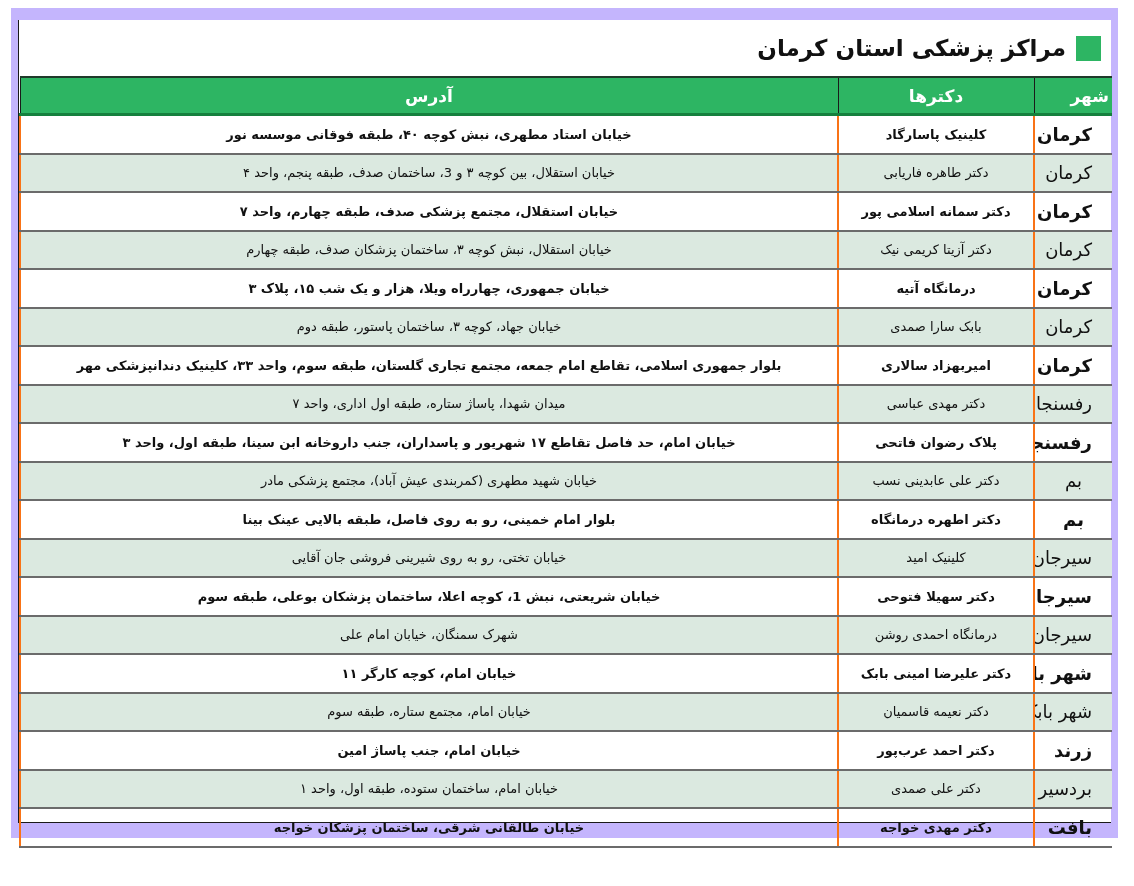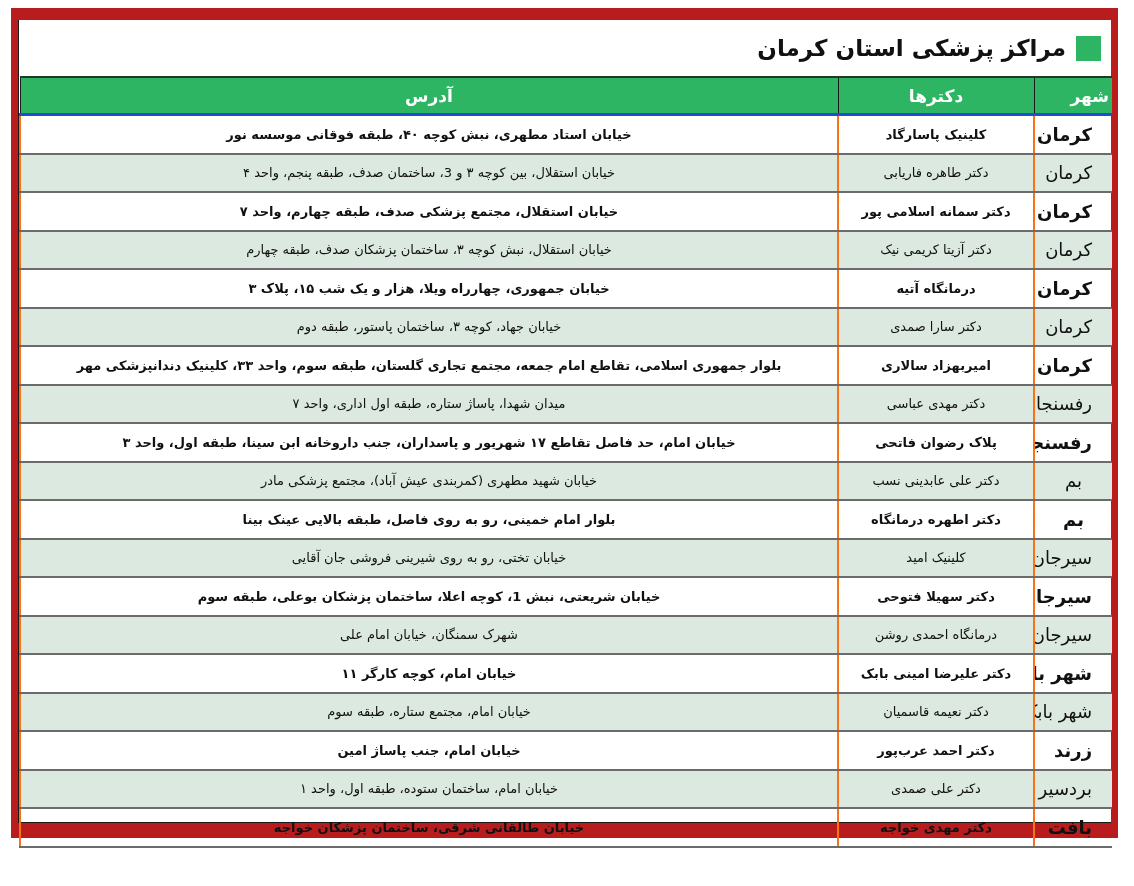--- a/index.html
+++ b/index.html
@@ -1,20 +1,20 @@
 <!DOCTYPE html>
 <html><head>
 <meta charset="utf-8">
 <style>
   html, body { margin: 0; padding: 0; background: #ffffff; }
   body { width: 1134px; height: 886px; position: relative; overflow: hidden;
          font-family: "DejaVu Sans", "Liberation Sans", sans-serif; }
   .frame {
     position: absolute; left: 11px; top: 8px; width: 1107px; height: 830px;
-    background: #b91c1c;
+    background: #c4b5fd;
   }
   .inner {
     position: absolute; left: 7px; top: 12px; width: 1093px; height: 803px;
     background: #ffffff; border-left: 1px solid #1a1a1a; border-bottom: 1px solid #1a1a1a;
     box-sizing: border-box;
   }
   .title-bar {
     position: absolute; left: 0; top: 0; width: 100%; height: 56px;
     direction: rtl; display: flex; align-items: center;
   }
@@ -24,21 +24,21 @@
   .title-text {
     font-weight: bold; font-size: 23px; color: #111; white-space: nowrap;
   }
   table {
     position: absolute; left: 0; top: 56px; width: 1092px;
     border-collapse: collapse; direction: rtl; table-layout: fixed;
   }
   th {
     background: #2db563; color: #ffffff; font-weight: bold; font-size: 17px;
     height: 35px; padding: 0 6px; text-align: center;
-    border-top: 2px solid #1f3a2a; border-bottom: 3px solid #1d4ed8;
+    border-top: 2px solid #1f3a2a; border-bottom: 3px solid #15803d;
     border-left: 1px solid #1a1a1a;
   }
   th.city-h { text-align: right; padding-right: 3px; }
   td {
     height: 36.5px; padding: 0 20px; font-size: 13px; color: #111; white-space: nowrap;
     overflow: hidden; border-bottom: 2px solid #6b6b6b; border-left: 2px solid #f97316;
     text-align: center;
   }
   tr.alt td { background: #dbe9e0; }
   td.city { font-size: 18px; }
@@ -90,21 +90,21 @@
             <td class="">دکتر آزیتا کریمی نیک</td>
             <td class="">خیابان استقلال، نبش کوچه ۳، ساختمان پزشکان صدف، طبقه چهارم</td>
           </tr>
           <tr>
             <td class="city bold">کرمان</td>
             <td class="bold">درمانگاه آتیه</td>
             <td class="bold">خیابان جمهوری، چهارراه ویلا، هزار و یک شب ۱۵، پلاک ۳</td>
           </tr>
           <tr class="alt">
             <td class="city">کرمان</td>
-            <td class="">دکتر سارا صمدی</td>
+            <td class="">بابک سارا صمدی</td>
             <td class="">خیابان جهاد، کوچه ۳، ساختمان پاستور، طبقه دوم</td>
           </tr>
           <tr>
             <td class="city bold">کرمان</td>
             <td class="bold">امیربهزاد سالاری</td>
             <td class="bold">بلوار جمهوری اسلامی، تقاطع امام جمعه، مجتمع تجاری گلستان، طبقه سوم، واحد ۳۳، کلینیک دندانپزشکی مهر</td>
           </tr>
           <tr class="alt">
             <td class="city">رفسنجان</td>
             <td class="">دکتر مهدی عباسی</td>

